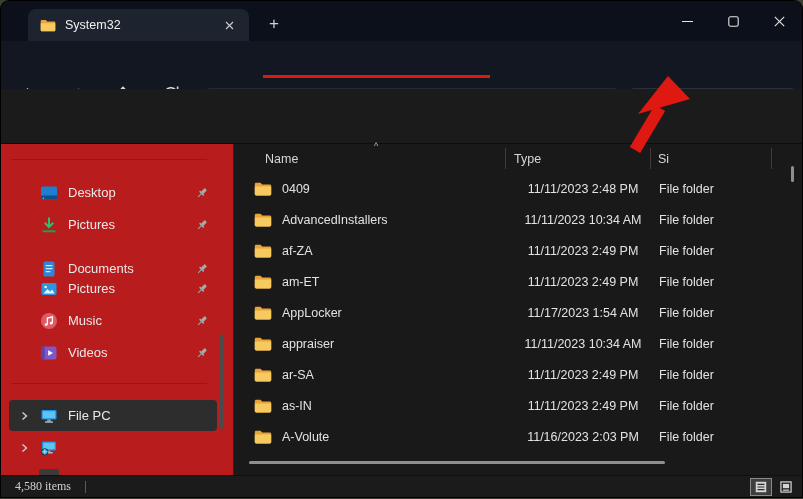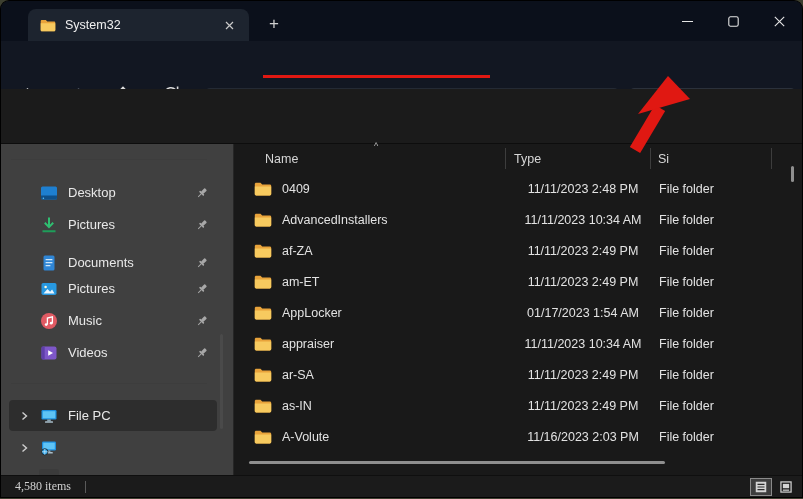--- a/index.html
+++ b/index.html
@@ -44,21 +44,21 @@
     background:transparent;border:none;outline:none;color:#9aa1ab;font-size:13px;width:100%;
     font-family:"Liberation Sans", sans-serif;
   }
   
   .toolbar{position:absolute;left:0;right:0;top:88px;height:55px;background:#1b1b1b;border-bottom:1px solid #0d0d0d;box-sizing:border-box;}
   .tb-item{position:absolute;top:99px;height:32px;display:flex;align-items:center;gap:7px;color:#eaeaea;font-size:13px;border-radius:4px;}
   .tb-divider{position:absolute;top:100px;width:1px;height:30px;background:#3a3a3a;}
   .tb-icon{width:32px;height:32px;display:flex;align-items:center;justify-content:center;}
   .more-dots{color:#d9d9d9;font-size:13px;letter-spacing:2px;}
   
-  .sidebar{position:absolute;left:0;top:143px;width:232px;bottom:22px;background:#404040;overflow:hidden;}
+  .sidebar{position:absolute;left:0;top:143px;width:232px;bottom:22px;background:#b91c1c;overflow:hidden;}
   .side-divider{position:absolute;left:10px;width:196px;height:1px;background:#3d3d3d;}
   .side-item{position:absolute;left:8px;width:208px;height:31px;display:flex;align-items:center;border-radius:4px;}
   .side-item .twisty{width:30px;display:flex;justify-content:center;color:#cfcfcf;}
   .side-item .spacer{width:30px;}
   .side-icon{width:20px;height:20px;margin-right:9px;flex:none;display:flex;}
   .side-label{color:#e8e8e8;font-size:13px;flex:1;white-space:nowrap;}
   .pin{width:14px;height:14px;margin-right:8px;display:flex;}
   .side-item.selected{background:#2d2d2d;}
   .side-scrollbar{position:absolute;left:219px;top:190px;width:3px;height:95px;background:#4a4a4a;border-radius:2px;}
   .partial-item{position:absolute;left:38px;top:325px;width:20px;height:9px;background:#3b3b3b;border-radius:2px 2px 0 0;}
@@ -322,21 +322,21 @@
         <svg width="14" height="14" viewBox="0 0 14 14">
             <g fill="#a8a8a8" transform="rotate(45 7 7)">
               <rect x="5.4" y="1.6" width="3.2" height="5.4" rx="0.8"></rect>
               <rect x="3.9" y="6.6" width="6.2" height="1.6" rx="0.8"></rect>
               <rect x="6.55" y="8.2" width="0.9" height="4.2"></rect>
             </g>
           </svg>
       </span>
     </div>
 
-    <div class="side-item" style="top:103px;">
+    <div class="side-item" style="top:109px;">
       <span class="spacer"></span>
       <span class="side-icon">
         <svg width="20" height="20" viewBox="0 0 20 20">
             <rect x="4.5" y="2.5" width="11" height="15" rx="1.5" fill="#2f86d6"></rect>
             <rect x="6.5" y="6" width="7" height="1.3" rx="0.6" fill="#cfe7fa"></rect>
             <rect x="6.5" y="9" width="7" height="1.3" rx="0.6" fill="#cfe7fa"></rect>
             <rect x="6.5" y="12" width="5" height="1.3" rx="0.6" fill="#cfe7fa"></rect>
           </svg>
       </span>
       <span class="side-label">Documents</span>
@@ -513,21 +513,21 @@
         <span class="cell-type">File folder</span>
       </div>
       <div class="fl-row">
         <span class="cell-name">
             <svg width="18" height="14" viewBox="0 0 18 14">
               <path d="M.8 2.2C.8 1.4 1.4.8 2.2.8h4.3l1.7 1.7h7.6c.8 0 1.4.6 1.4 1.4v8.1c0 .8-.6 1.4-1.4 1.4H2.2c-.8 0-1.4-.6-1.4-1.4z" fill="#e8a33b"></path>
               <path d="M.8 4.6h16.4v7.4c0 .8-.6 1.4-1.4 1.4H2.2c-.8 0-1.4-.6-1.4-1.4z" fill="#f7ca5f"></path>
             </svg>
             <span>AppLocker</span>
           </span>
-        <span class="cell-date">01/17/2023 1:54 AM</span>
+        <span class="cell-date">11/17/2023 1:54 AM</span>
         <span class="cell-type">File folder</span>
       </div>
       <div class="fl-row">
         <span class="cell-name">
             <svg width="18" height="14" viewBox="0 0 18 14">
               <path d="M.8 2.2C.8 1.4 1.4.8 2.2.8h4.3l1.7 1.7h7.6c.8 0 1.4.6 1.4 1.4v8.1c0 .8-.6 1.4-1.4 1.4H2.2c-.8 0-1.4-.6-1.4-1.4z" fill="#e8a33b"></path>
               <path d="M.8 4.6h16.4v7.4c0 .8-.6 1.4-1.4 1.4H2.2c-.8 0-1.4-.6-1.4-1.4z" fill="#f7ca5f"></path>
             </svg>
             <span>appraiser</span>
           </span>

